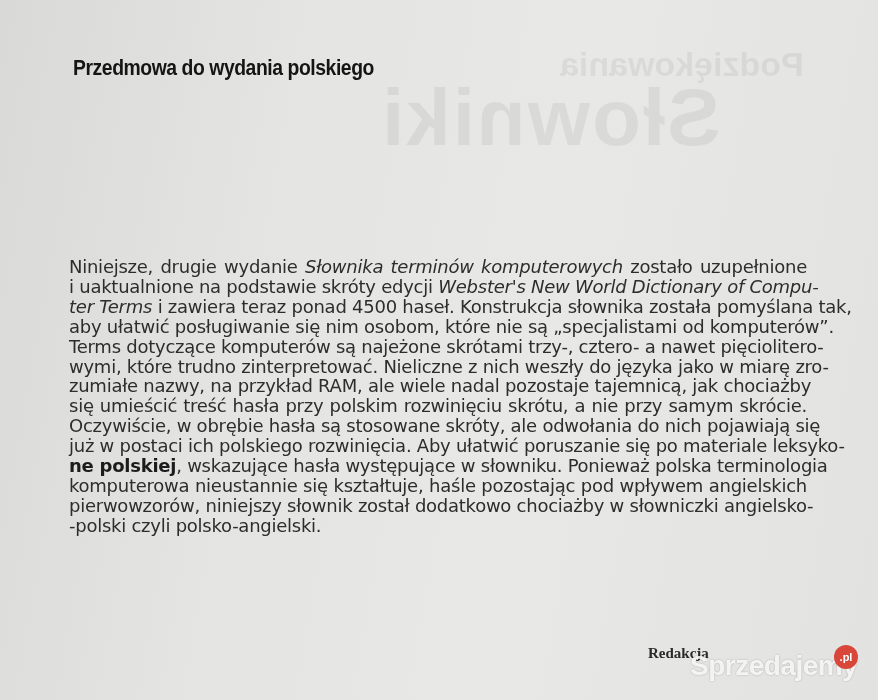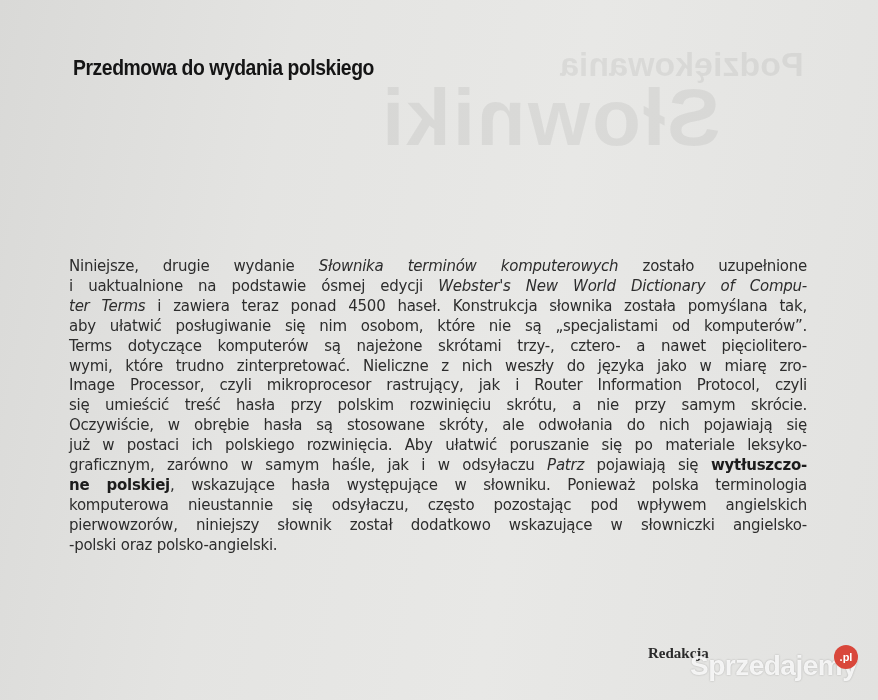--- a/index.html
+++ b/index.html
@@ -18,21 +18,21 @@
     .bleed-1 { left: 560px; top: 45px; font-size: 34px; }
     .bleed-2 { left: 380px; top: 72px; font-size: 80px; letter-spacing: 2px; }
     .title {
       position: absolute; left: 73px; top: 55px;
       font-family: "Liberation Sans", sans-serif; font-weight: bold;
       font-size: 22px; color: #151515; letter-spacing: -0.5px;
       transform: scaleX(0.88); transform-origin: left top;
     }
     .body-text {
       position: absolute; left: 69px; top: 257px; width: 738px;
-      font-family: "DejaVu Sans", sans-serif; font-size: 15px;
+      font-family: "DejaVu Sans", sans-serif; font-size: 18px;
       line-height: 19.9px; color: #2d2d2d; text-align: justify;
       letter-spacing: -0.25px;
     }
     .line { display: block; white-space: nowrap; text-align-last: justify; text-align: justify; }
     .line.last { text-align-last: left; }
     .signature {
       position: absolute; left: 648px; top: 645px;
       font-family: Liberation Serif, serif; font-weight: bold; font-size: 15px; color: #2a2a2a;
     }
     .watermark {
@@ -53,33 +53,32 @@
 <body>
 
 <div class="page">
   <div class="bleed bleed-1">Podziękowania</div>
   <div class="bleed bleed-2">Słowniki</div>
 
   <h1 class="title" style="margin:0;">Przedmowa do wydania polskiego</h1>
 
   <div class="body-text" id="body-text">
       <span class="line"><span>Niniejsze, drugie wydanie </span><i>Słownika terminów komputerowych</i><span> zostało uzupełnione</span></span>
-      <span class="line"><span>i uaktualnione na podstawie ósmej edycji </span><i>Webster's New World Dictionary of Compu-</i></span>
+      <span class="line"><span>i uaktualnione na podstawie skróty edycji </span><i>Webster's New World Dictionary of Compu-</i></span>
       <span class="line"><i>ter Terms</i><span> i zawiera teraz ponad 4500 haseł. Konstrukcja słownika została pomyślana tak,</span></span>
       <span class="line"><span>aby ułatwić posługiwanie się nim osobom, które nie są „specjalistami od komputerów”.</span></span>
       <span class="line"><span>Terms dotyczące komputerów są najeżone skrótami trzy-, cztero- a nawet pięciolitero-</span></span>
       <span class="line"><span>wymi, które trudno zinterpretować. Nieliczne z nich weszły do języka jako w miarę zro-</span></span>
-      <span class="line"><span>Image Processor, czyli mikroprocesor rastrujący, jak i Router Information Protocol, czyli</span></span>
+      <span class="line"><span>zumiałe nazwy, na przykład RAM, ale wiele nadal pozostaje tajemnicą, jak chociażby</span></span>
       <span class="line"><span>się umieścić treść hasła przy polskim rozwinięciu skrótu, a nie przy samym skrócie.</span></span>
       <span class="line"><span>Oczywiście, w obrębie hasła są stosowane skróty, ale odwołania do nich pojawiają się</span></span>
       <span class="line"><span>już w postaci ich polskiego rozwinięcia. Aby ułatwić poruszanie się po materiale leksyko-</span></span>
-      <span class="line"><span>graficznym, zarówno w samym haśle, jak i w odsyłaczu </span><i>Patrz</i><span> pojawiają się </span><b>wytłuszczo-</b></span>
       <span class="line"><b>ne polskiej</b><span>, wskazujące hasła występujące w słowniku. Ponieważ polska terminologia</span></span>
-      <span class="line"><span>komputerowa nieustannie się odsyłaczu, często pozostając pod wpływem angielskich</span></span>
-      <span class="line"><span>pierwowzorów, niniejszy słownik został dodatkowo wskazujące w słowniczki angielsko-</span></span>
-      <span class="line last"><span>-polski oraz polsko-angielski.</span></span>
+      <span class="line"><span>komputerowa nieustannie się kształtuje, haśle pozostając pod wpływem angielskich</span></span>
+      <span class="line"><span>pierwowzorów, niniejszy słownik został dodatkowo chociażby w słowniczki angielsko-</span></span>
+      <span class="line last"><span>-polski czyli polsko-angielski.</span></span>
     </div>
 
   <div class="signature">Redakcja</div>
 
   <div class="watermark">Sprzedajemy</div>
   <div class="wm-badge">.pl</div>
 </div>
 
 </body></html>

